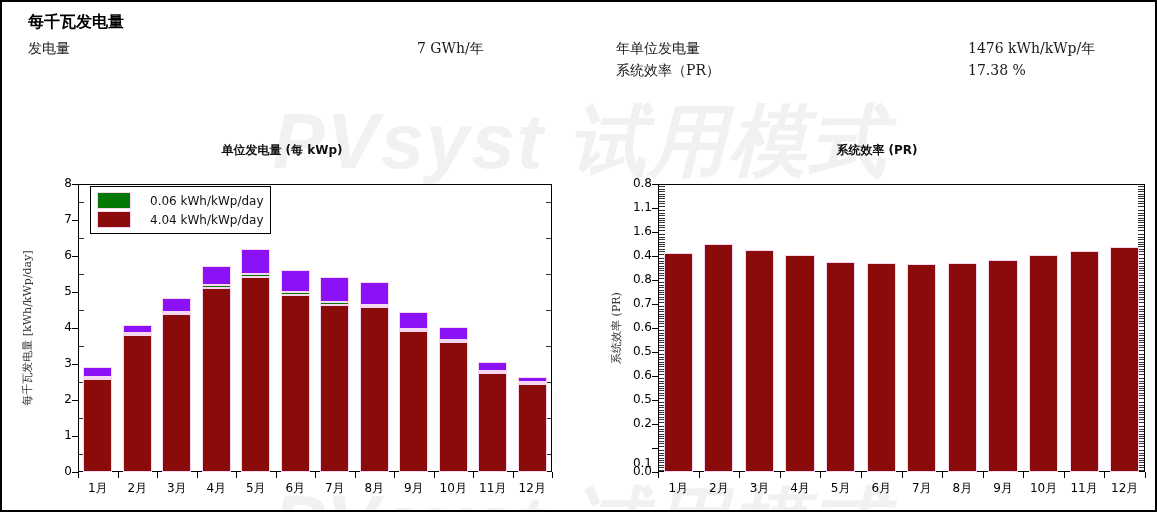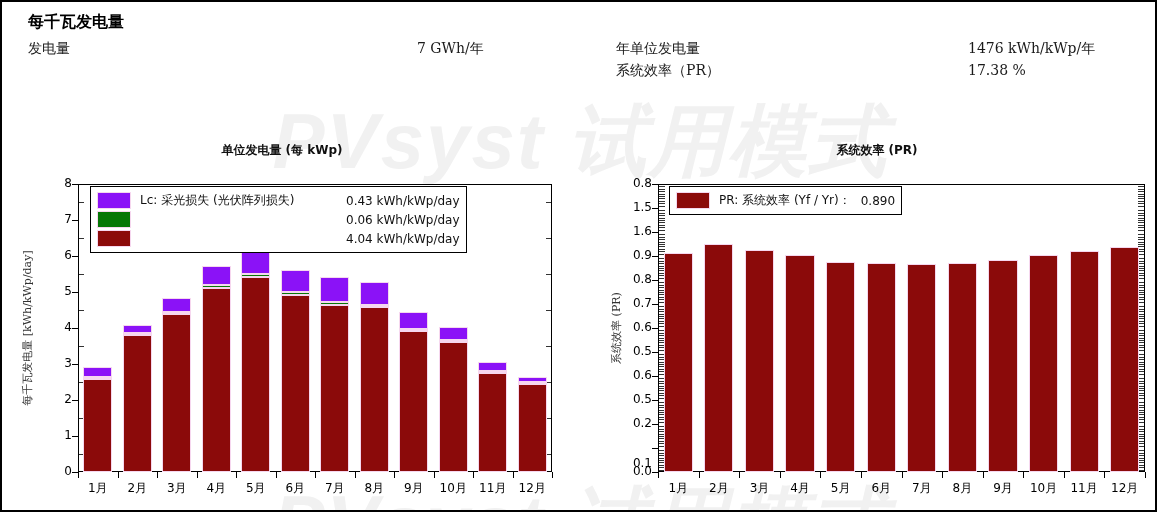--- a/index.html
+++ b/index.html
@@ -310,25 +310,20 @@
       <div class="xtick-label" style="left: 471px; width: 39.5px; top: 308px;">11月</div>
       <div class="bar-stack" style="left: 515.635px; width: 29.23px; top: 12px; height: 288px;">
         <div class="seg" style="background: rgb(139, 10, 10); top: 199.8px; height: 88.2px;"></div>
         <div class="seg" style="background: rgb(6, 120, 6); top: 198.36px; height: 1.44px;"></div>
         <div class="seg" style="background: rgb(139, 18, 247); top: 192.96px; height: 5.4px;"></div>
       </div>
       <div class="xtick-mark" style="left: 510.5px; top: 300px; height: 6px;"></div>
       <div class="xtick-label" style="left: 510.5px; width: 39.5px; top: 308px;">12月</div>
       <div class="xtick-mark" style="left: 550px; top: 300px; height: 6px;"></div>
       <div class="legend-box" style="left: 88px; top: 14px;">
-        <div class="legend-row">
-          <span class="legend-swatch" style="background: rgb(139, 18, 247);"></span>
-          <span class="legend-text legend-lbl-col">Lc: 采光损失 (光伏阵列损失)</span>
-          <span class="legend-val">0.43 kWh/kWp/day</span>
-        </div>
         <div class="legend-row">
           <span class="legend-swatch" style="background: rgb(6, 120, 6);"></span>
           <span class="legend-val">0.06 kWh/kWp/day</span>
         </div>
         <div class="legend-row">
           <span class="legend-swatch" style="background: rgb(139, 10, 10);"></span>
           <span class="legend-val">4.04 kWh/kWp/day</span>
         </div>
       </div>
     </div>
@@ -511,21 +506,21 @@
       <div class="ytick-minor" style="top: 96px; width: 6px; left: 62px;"></div>
       <div class="ytick-minor" style="top: 96px; width: 6px; left: 541px;"></div>
       <div class="ytick-minor" style="top: 93.6px; width: 6px; left: 62px;"></div>
       <div class="ytick-minor" style="top: 93.6px; width: 6px; left: 541px;"></div>
       <div class="ytick-minor" style="top: 91.2px; width: 6px; left: 62px;"></div>
       <div class="ytick-minor" style="top: 91.2px; width: 6px; left: 541px;"></div>
       <div class="ytick-minor" style="top: 88.8px; width: 6px; left: 62px;"></div>
       <div class="ytick-minor" style="top: 88.8px; width: 6px; left: 541px;"></div>
       <div class="ytick-minor" style="top: 86.4px; width: 6px; left: 62px;"></div>
       <div class="ytick-minor" style="top: 86.4px; width: 6px; left: 541px;"></div>
-      <div class="ytick-label" style="left: 29px; top: 76px; width: 26px;">0.9</div>
+      <div class="ytick-label" style="left: 29px; top: 76px; width: 26px;">0.4</div>
       <div class="ytick-mark" style="left: 55px; top: 84px; width: 7px;"></div>
       <div class="ytick-minor" style="top: 81.6px; width: 6px; left: 62px;"></div>
       <div class="ytick-minor" style="top: 81.6px; width: 6px; left: 541px;"></div>
       <div class="ytick-minor" style="top: 79.2px; width: 6px; left: 62px;"></div>
       <div class="ytick-minor" style="top: 79.2px; width: 6px; left: 541px;"></div>
       <div class="ytick-minor" style="top: 76.8px; width: 6px; left: 62px;"></div>
       <div class="ytick-minor" style="top: 76.8px; width: 6px; left: 541px;"></div>
       <div class="ytick-minor" style="top: 74.4px; width: 6px; left: 62px;"></div>
       <div class="ytick-minor" style="top: 74.4px; width: 6px; left: 541px;"></div>
       <div class="ytick-minor" style="top: 72px; width: 6px; left: 62px;"></div>
@@ -551,21 +546,21 @@
       <div class="ytick-minor" style="top: 48px; width: 6px; left: 62px;"></div>
       <div class="ytick-minor" style="top: 48px; width: 6px; left: 541px;"></div>
       <div class="ytick-minor" style="top: 45.6px; width: 6px; left: 62px;"></div>
       <div class="ytick-minor" style="top: 45.6px; width: 6px; left: 541px;"></div>
       <div class="ytick-minor" style="top: 43.2px; width: 6px; left: 62px;"></div>
       <div class="ytick-minor" style="top: 43.2px; width: 6px; left: 541px;"></div>
       <div class="ytick-minor" style="top: 40.8px; width: 6px; left: 62px;"></div>
       <div class="ytick-minor" style="top: 40.8px; width: 6px; left: 541px;"></div>
       <div class="ytick-minor" style="top: 38.4px; width: 6px; left: 62px;"></div>
       <div class="ytick-minor" style="top: 38.4px; width: 6px; left: 541px;"></div>
-      <div class="ytick-label" style="left: 29px; top: 28px; width: 26px;">1.5</div>
+      <div class="ytick-label" style="left: 29px; top: 28px; width: 26px;">1.1</div>
       <div class="ytick-mark" style="left: 55px; top: 36px; width: 7px;"></div>
       <div class="ytick-minor" style="top: 33.6px; width: 6px; left: 62px;"></div>
       <div class="ytick-minor" style="top: 33.6px; width: 6px; left: 541px;"></div>
       <div class="ytick-minor" style="top: 31.2px; width: 6px; left: 62px;"></div>
       <div class="ytick-minor" style="top: 31.2px; width: 6px; left: 541px;"></div>
       <div class="ytick-minor" style="top: 28.8px; width: 6px; left: 62px;"></div>
       <div class="ytick-minor" style="top: 28.8px; width: 6px; left: 541px;"></div>
       <div class="ytick-minor" style="top: 26.4px; width: 6px; left: 62px;"></div>
       <div class="ytick-minor" style="top: 26.4px; width: 6px; left: 541px;"></div>
       <div class="ytick-minor" style="top: 24px; width: 6px; left: 62px;"></div>
@@ -634,22 +629,15 @@
         <div class="seg" style="background: rgb(139, 10, 10); top: 67.44px; height: 220.56px;"></div>
       </div>
       <div class="xtick-mark" style="left: 466.833px; top: 300px; height: 6px;"></div>
       <div class="xtick-label" style="left: 466.833px; width: 40.5833px; top: 308px;">11月</div>
       <div class="bar-stack" style="left: 513.098px; width: 29.22px; top: 12px; height: 288px;">
         <div class="seg" style="background: rgb(139, 10, 10); top: 63.36px; height: 224.64px;"></div>
       </div>
       <div class="xtick-mark" style="left: 507.417px; top: 300px; height: 6px;"></div>
       <div class="xtick-label" style="left: 507.417px; width: 40.5833px; top: 308px;">12月</div>
       <div class="xtick-mark" style="left: 548px; top: 300px; height: 6px;"></div>
-      <div class="legend-box" style="left: 72px; top: 14px;">
-        <div class="legend-row">
-          <span class="legend-swatch" style="background: rgb(139, 10, 10);"></span>
-          <span class="legend-text">PR: 系统效率 (Yf / Yr)：</span>
-          <span class="legend-val">0.890</span>
-        </div>
-      </div>
     </div>
 
 </div>
 
 </body></html>

